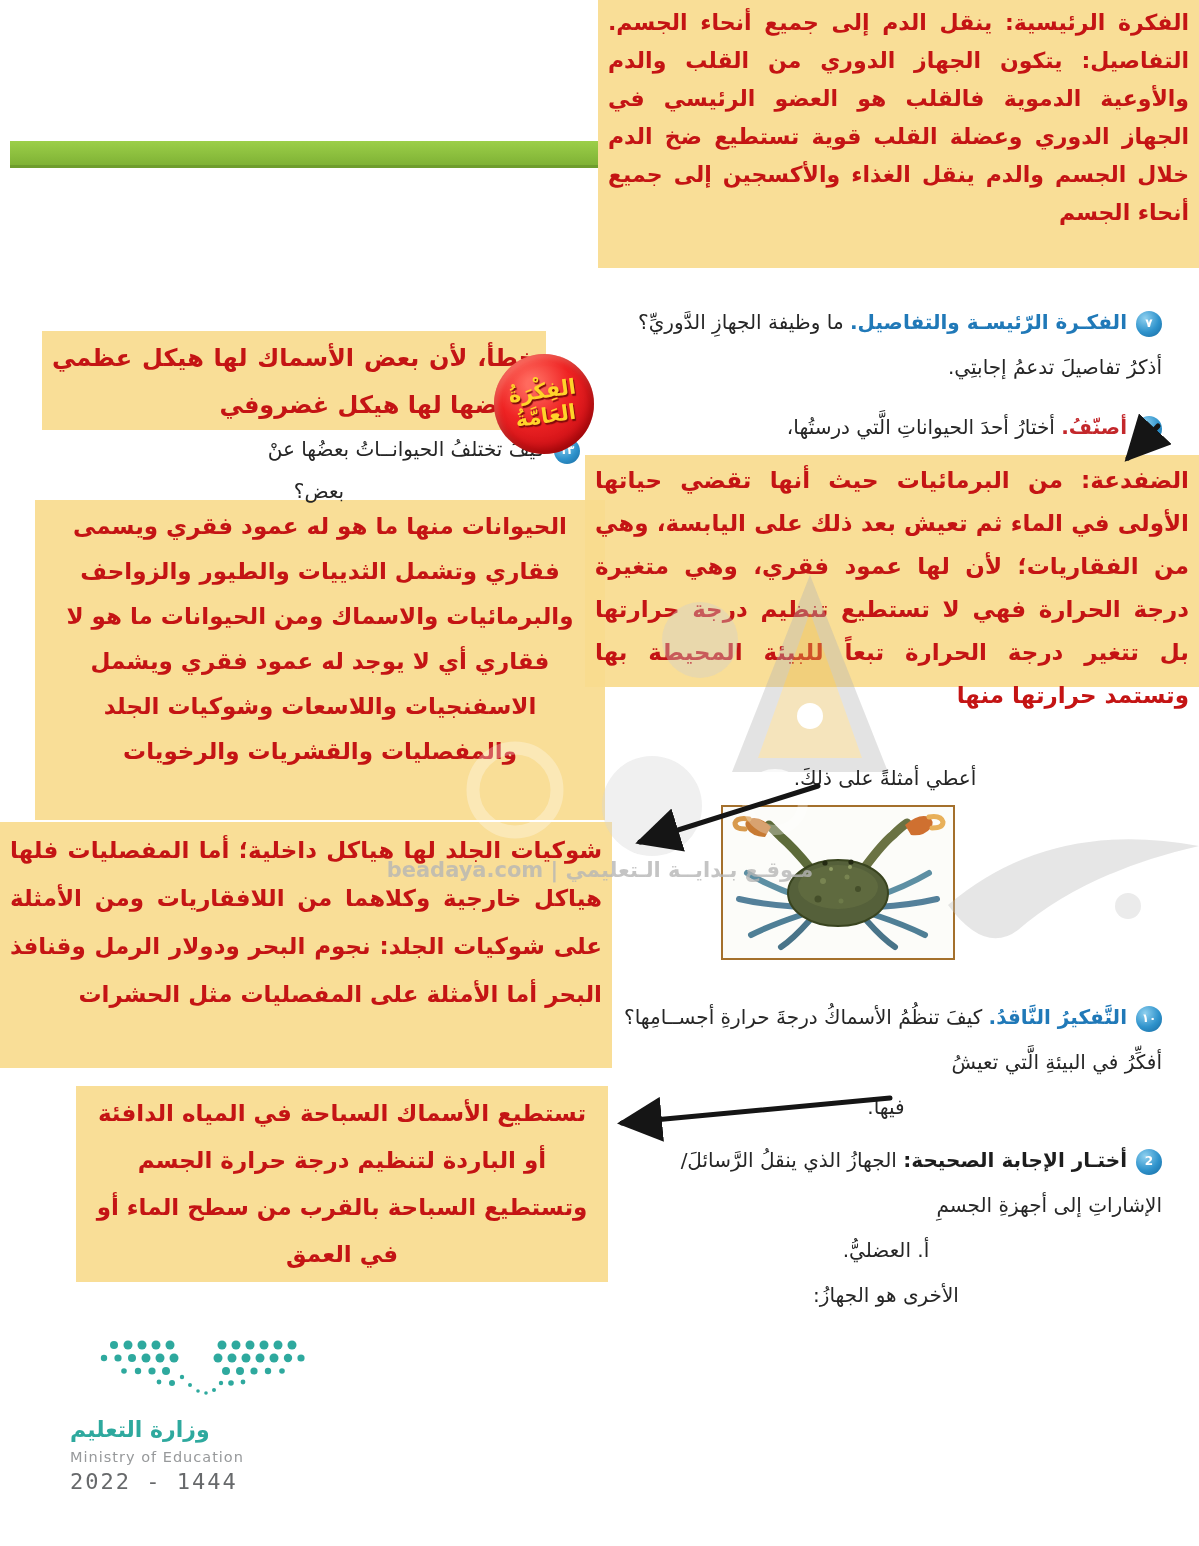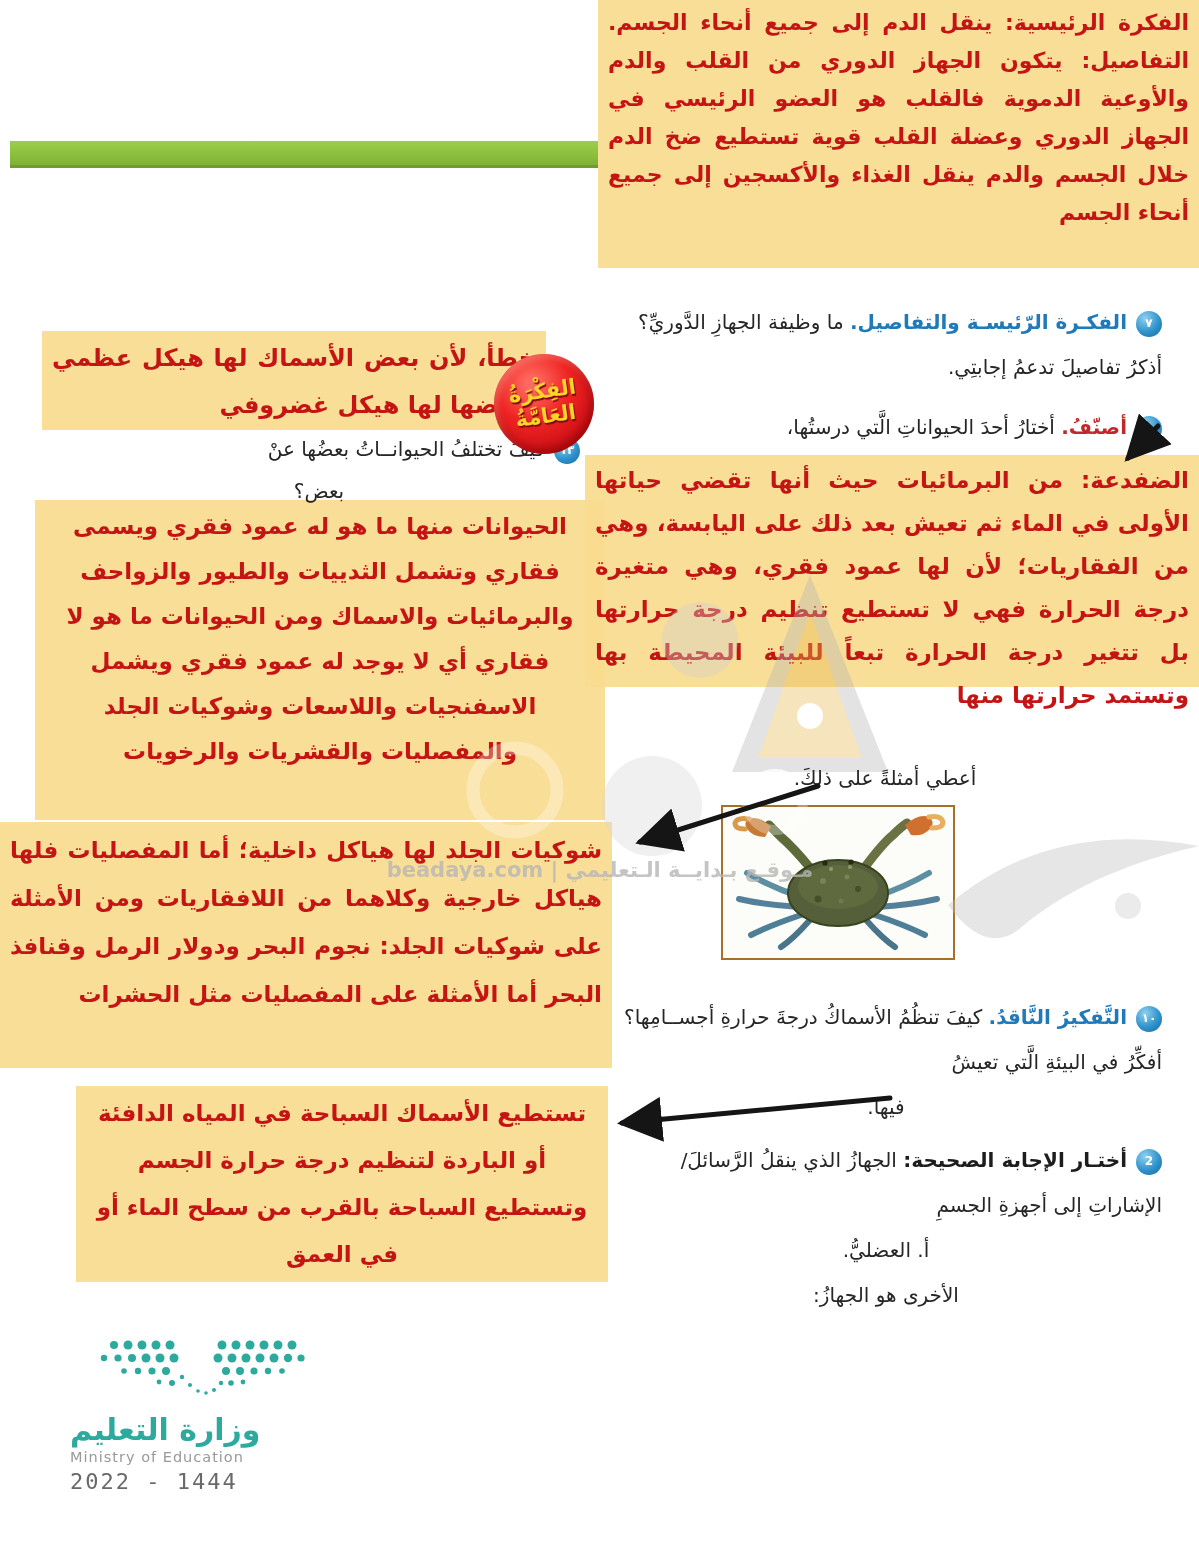--- a/index.html
+++ b/index.html
@@ -70,21 +70,21 @@
   #wm-shapes{ position:absolute; left:0; top:0; z-index:3; pointer-events:none; }
   #wm-text{
     position:absolute; left:195px; top:858px; width:810px; z-index:3;
     color:#b6b6b6; opacity:.8; font-size:21px; font-weight:bold;
     direction:rtl; text-align:center; pointer-events:none; white-space:nowrap;
   }
   
   #arrows{ position:absolute; left:0; top:0; z-index:6; pointer-events:none; }
   
   #moe{ position:absolute; left:70px; top:1335px; width:260px; z-index:4; direction:ltr; text-align:left; }
-  #moe .ar{ color:#2EA99E; font-weight:bold; font-size:30px; line-height:34px; direction:rtl; text-align:left; margin-top:2px; }
+  #moe .ar{ color:#2EA99E; font-weight:bold; font-size:22px; line-height:34px; direction:rtl; text-align:left; margin-top:2px; }
   #moe .en{ color:#97999b; font-size:14.5px; letter-spacing:1px; margin-top:2px; }
   #moe .yr{ color:#67696b; font-size:22px; letter-spacing:2px; margin-top:4px; font-family:"DejaVu Sans Mono","DejaVu Sans",monospace; }
 </style>
 </head>
 <body>
 
 <div id="page">
 
   <div id="green-bar"></div>
 

